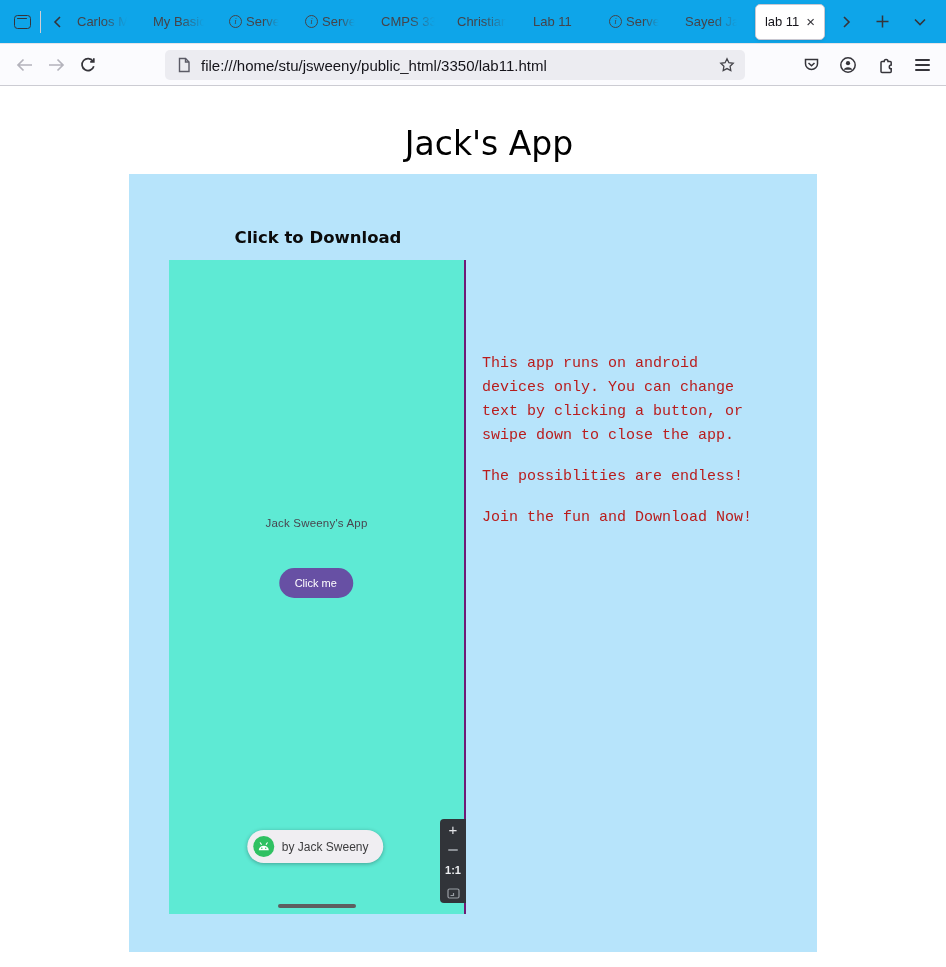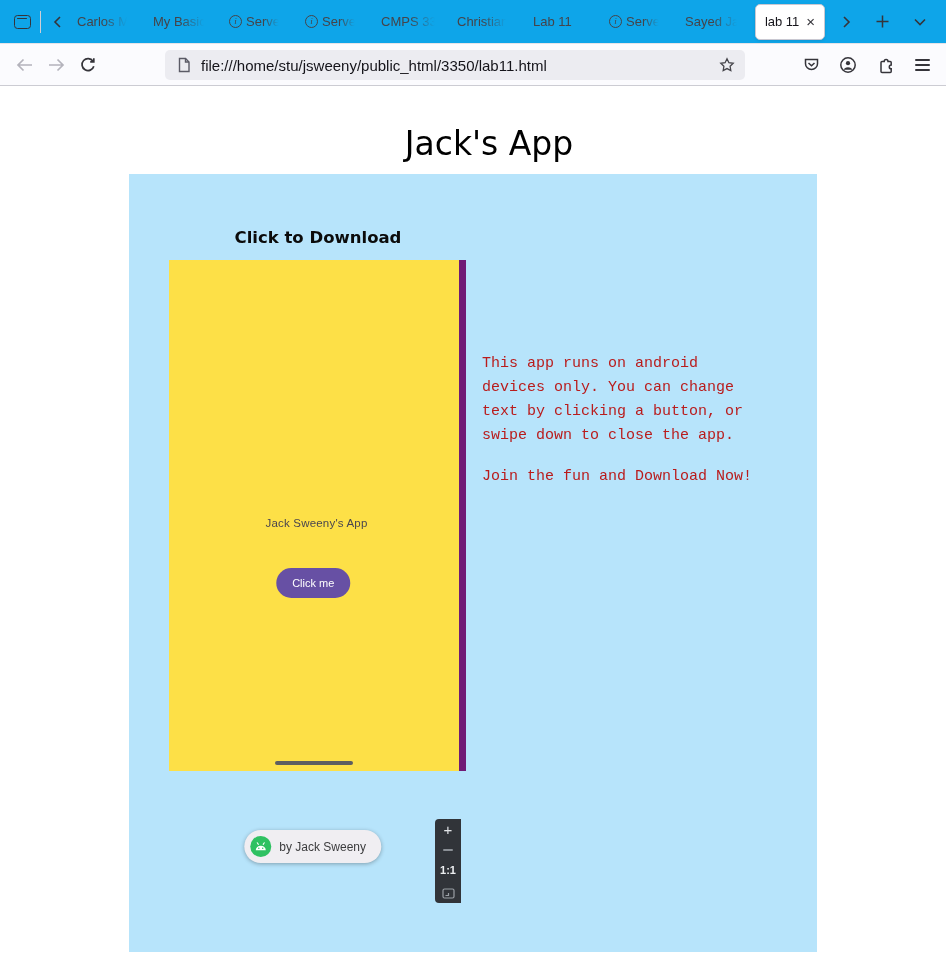--- a/index.html
+++ b/index.html
@@ -85,22 +85,22 @@
   .app-box {
     position: absolute; left: 129px; top: 88px; width: 688px; height: 778px;
     background: #b7e4fb;
   }
   .download-heading {
     position: absolute; left: 40px; top: 54px; width: 298px;
     text-align: center; font-family: "DejaVu Sans", sans-serif;
     font-size: 16.5px; font-weight: bold; color: #0b0b0b;
   }
   .phone {
-    position: absolute; left: 40px; top: 86px; width: 297px; height: 511px;
-    background: #fde047; border-right: 7px solid #701a75;
+    position: absolute; left: 40px; top: 86px; width: 297px; height: 654px;
+    background: #5eead4; border-right: 2px solid #701a75;
   }
   .phone-app-title {
     position: absolute; top: 257px; left: 0; width: 295px; text-align: center;
     font-size: 11.5px; color: #49454f; letter-spacing: .2px;
   }
   .clickme-btn {
     position: absolute; top: 308px; left: 50%; transform: translateX(-51%);
     width: 74px; height: 30px; border: none; border-radius: 15px;
     background: #6750a4; color: #fff; font-size: 11px;
     font-family: "Liberation Sans", sans-serif;
@@ -305,17 +305,18 @@
                 <path d="M3.5 7.5 h3 v-2.5"></path>
               </svg>
           </span>
         </div>
 
         <div class="nav-pill"></div>
       </div>
 
       <div class="app-text">
         <p>This app runs on android devices only. You can change text by clicking a button, or swipe down to close the app.</p>
+        <p>The possiblities are endless!</p>
         <p>Join the fun and Download Now!</p>
       </div>
     </div>
   </div>
 </div>
 
 </body></html>

